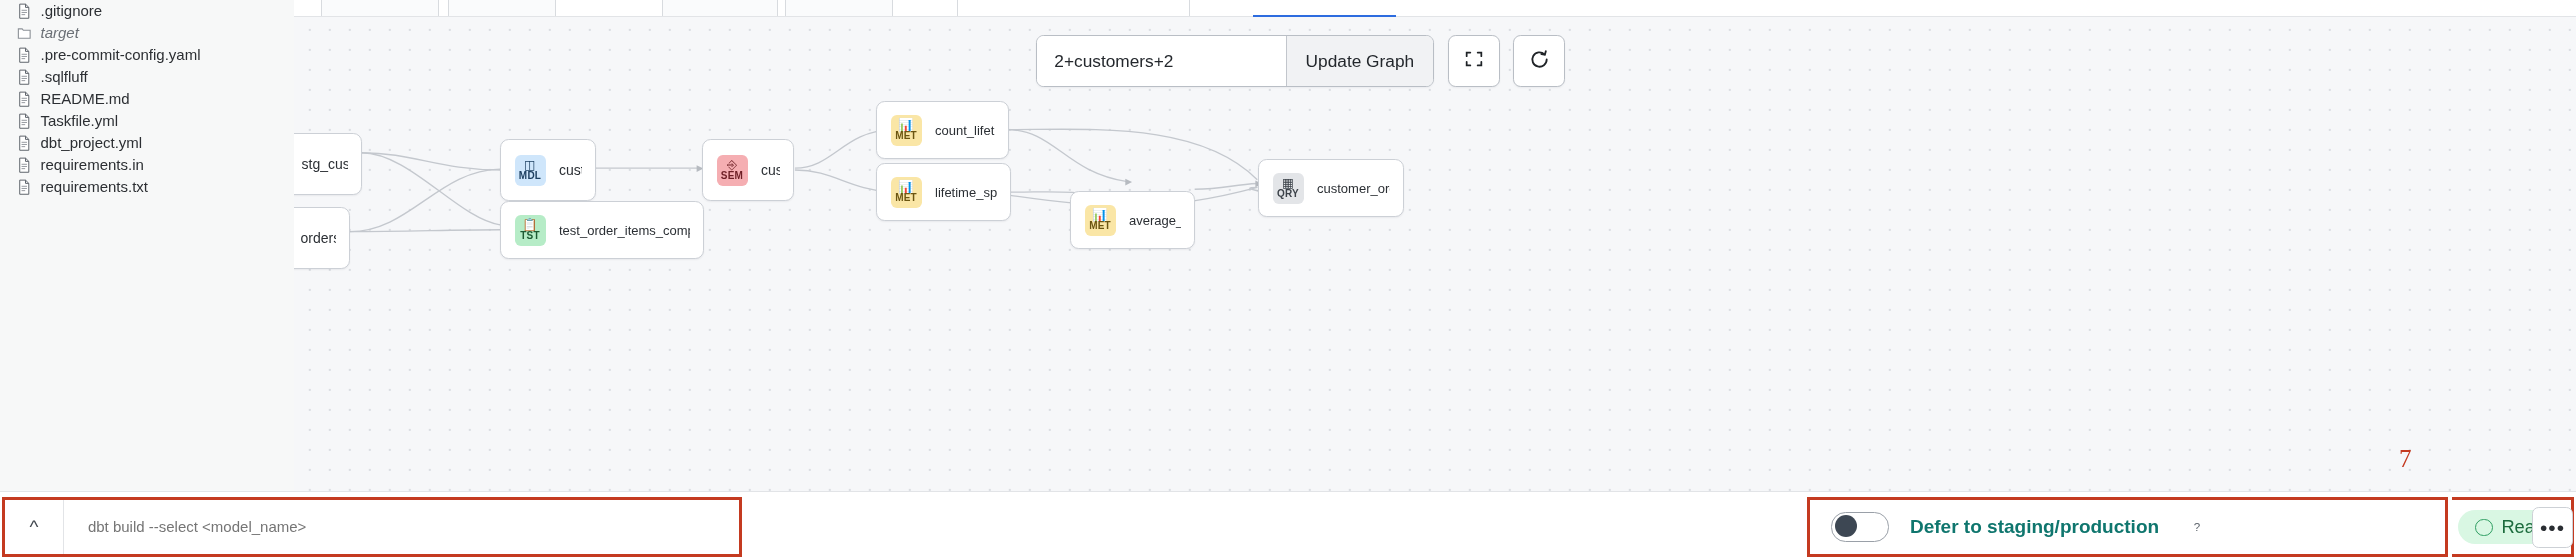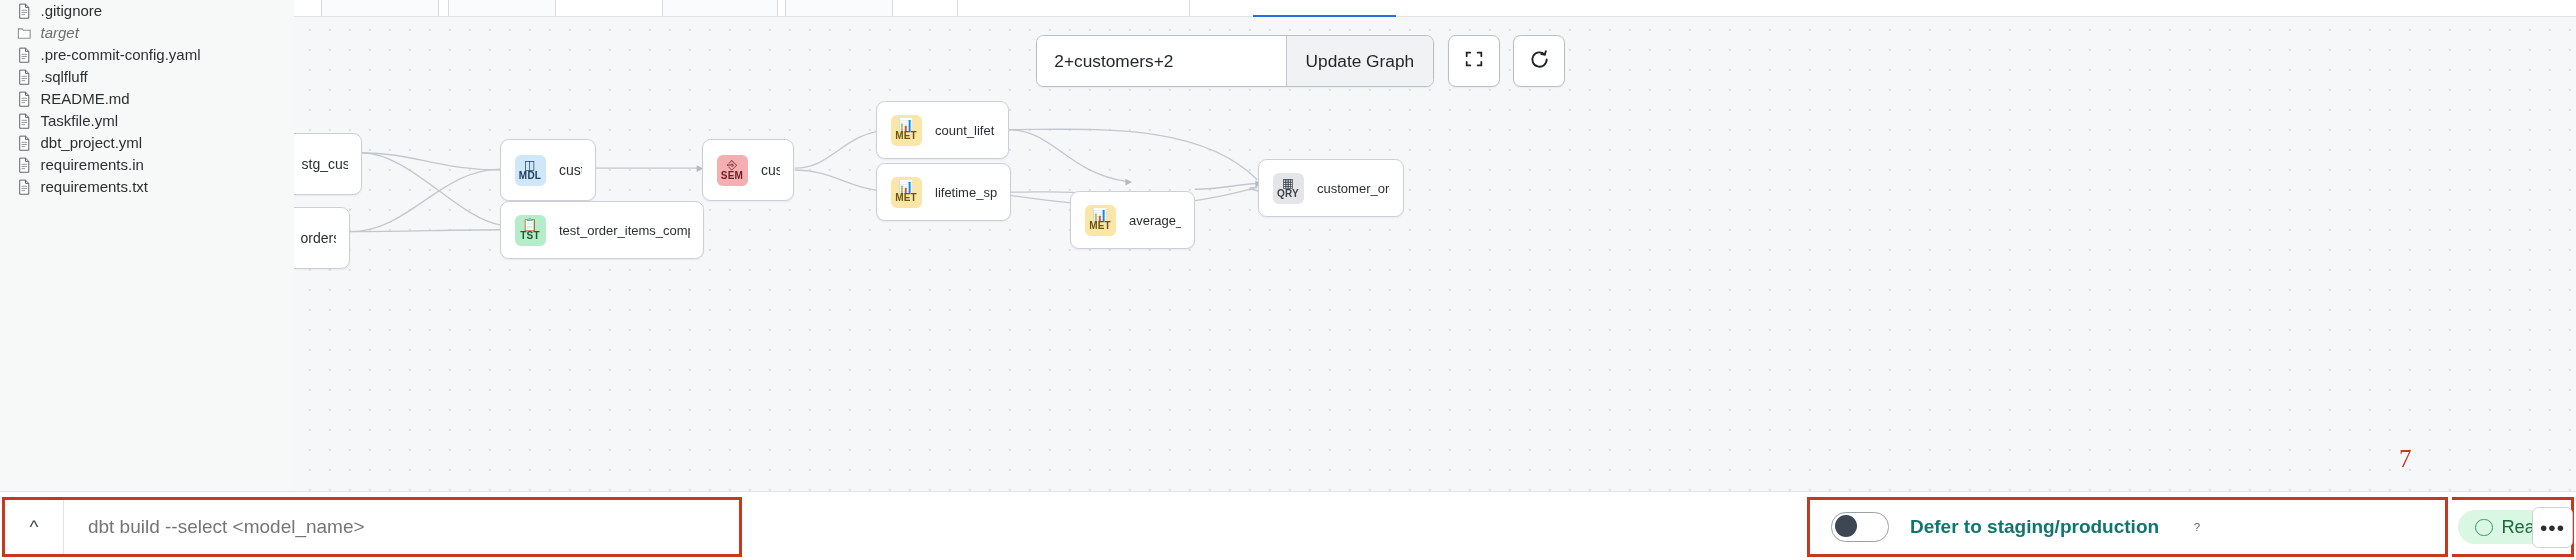--- a/index.html
+++ b/index.html
@@ -114,21 +114,21 @@
     position:absolute;left:1.9px;top:4.8px;width:740px;height:60px;
     display:flex;align-items:center;
     border:3.9px solid #c43a20;box-sizing:border-box;background:#fff;
   }
   .chev{
     width:58px;height:100%;display:flex;align-items:center;justify-content:center;
     color:#444a51;font-size:19px;border-right:1px solid #e2e4e7;cursor:pointer;
   }
   .cmd-input{
     flex:1;border:none;outline:none;height:100%;
-    font-size:19px;color:#6d737a;padding-left:24px;background:transparent;
+    font-size:15px;color:#6d737a;padding-left:24px;background:transparent;
     font-family:"Liberation Sans","DejaVu Sans",sans-serif;
   }
   .anno{
     color:#c43a20;font-size:25px;font-weight:400;
     font-family:"Liberation Serif","DejaVu Serif",serif;
   }
 
   .defer-wrap{
     position:absolute;left:1807px;top:4.8px;width:641px;height:60px;
     display:flex;align-items:center;gap:21px;padding-left:21px;

